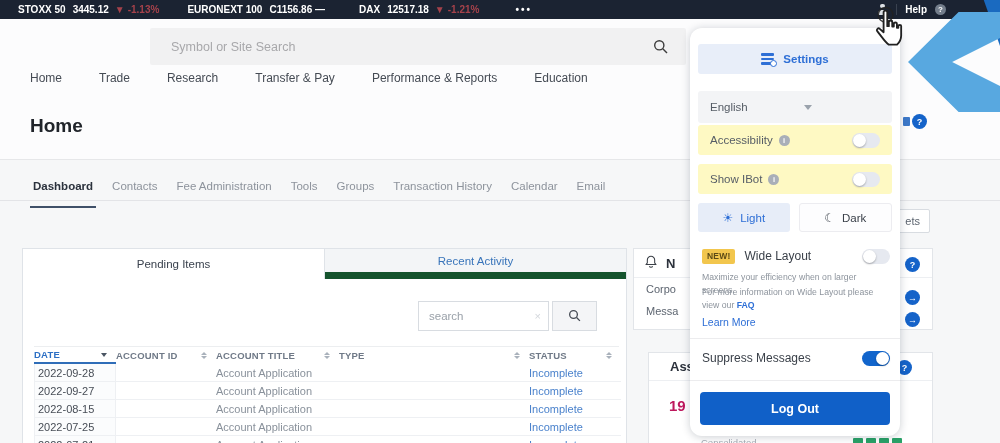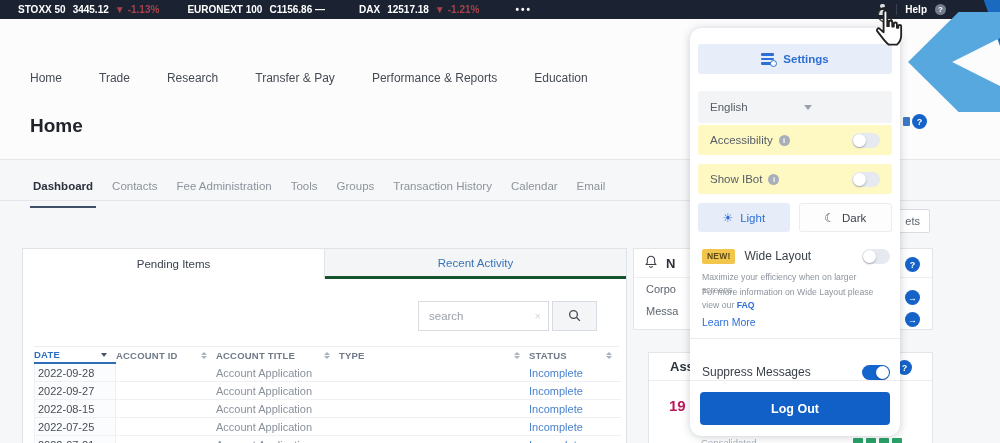--- a/index.html
+++ b/index.html
@@ -44,21 +44,21 @@
   .page-tabs .active { color:#2b323d; font-weight:bold; }
   .page-tabs .active::after { content:""; position:absolute; left:-3px; right:-3px; bottom:0; height:2px; background:#3f5068; }
   .tabs-divider { position:absolute; left:0; top:200px; width:100%; height:1px; background:#e3e4e7; }
 
   
   .pending-card { position:absolute; left:22px; top:248px; width:605px; height:240px; background:#fff;
                   border:1px solid #dfe3e8; z-index:4;}
   .card-tabs { display:flex; height:30px; font-size:11.5px; }
   .ct { flex:1; display:flex; align-items:center; justify-content:center; cursor:pointer; }
   .ct-active { background:#fff; color:#3a424e; border-right:1px solid #dfe3e8; }
-  .ct-inactive { background:#f3f5f7; color:#3874ba; border-bottom:3px solid #14532d; }
+  .ct-inactive { background:#f3f5f7; color:#3874ba; border-bottom:7px solid #14532d; }
   .tbl-toolbar { position:relative; height:67px; }
   .search-box { position:absolute; right:77px; top:22px; width:131px; height:30px; border:1px solid #d8dce1;
                 background:#fff; display:flex; align-items:center; }
   .search-box input { flex:1; border:0; outline:none; font-size:11.5px; color:#555; padding-left:10px; width:90px;
                       font-family:"Liberation Sans",sans-serif;}
   .search-box input::placeholder { color:#9aa1a9; }
   .x-icon { color:#d3d7dc; font-size:11px; margin-right:7px; cursor:pointer; }
   .search-btn { position:absolute; right:29px; top:22px; width:45px; height:30px; background:#f4f5f7;
                 border:1px solid #d8dce1; display:flex; align-items:center; justify-content:center; cursor:pointer; }
   .tbl { margin:0 7px 0 11px; border-top:1px solid #eceef0; }
@@ -134,21 +134,21 @@
   .new-badge { background:#f2c64d; color:#5c4a16; font-size:8.5px; font-weight:bold; padding:2.5px 5px;
                border-radius:2px; letter-spacing:.2px; }
   .wide-label { font-size:12px; color:#3a4049; }
   .p-desc { position:absolute; left:12px; right:10px; font-size:8.7px; color:#8d949d; line-height:1.5; }
   .desc1 { top:243px; }
   .desc2 { top:258px; }
   .faq-link { color:#2e6fd6; font-weight:bold; cursor:pointer; }
   .learn-more { position:absolute; left:12px; top:288px; font-size:10.5px; color:#2e6fd6; cursor:pointer; }
   .p-div { position:absolute; left:0; right:0; height:1px; background:#ececee; }
   .pd1 { top:310px; } .pd2 { top:352px; }
-  .row-suppress { position:absolute; top:331px; left:12px; right:10px; height:26px; display:flex; align-items:center; }
+  .row-suppress { position:absolute; top:317px; left:12px; right:10px; height:26px; display:flex; align-items:center; }
   .suppress-label { font-size:12px; color:#3a4049; }
   .logout-btn { position:absolute; left:10px; right:10px; top:364px; height:33px; background:#1060c8; border:0;
                 border-radius:4px; color:#fff; font-size:12.5px; font-weight:bold; cursor:pointer;
                 font-family:"Liberation Sans",sans-serif; }
 
   
   .logo-dark { position:absolute; left:975px; top:0; width:25px; height:46px; background:#1a6ac0;
                clip-path:polygon(35% 0,100% 0,100% 100%); z-index:59; }
   .logo-chevron { position:absolute; left:908px; top:12px; width:92px; height:100px; background:#58a8e0;
                   clip-path:polygon(55% 0,100% 0,100% 26%,48% 50%,100% 74%,100% 100%,55% 100%,0 50%); z-index:60; }
@@ -186,20 +186,29 @@
     <div class="topbar-right">
       <span class="person"></span>
       <span class="tb-divider"></span>
       <span class="help-label">Help</span>
       <span class="help-badge">?</span>
     </div>
   </header>
 
   <div class="subheader-bg"></div>
 
+  <div class="searchbar">
+    <input type="text" placeholder="Symbol or Site Search" style="">
+    <span class="mag">
+      <svg width="16" height="16" viewBox="0 0 16 16">
+          <circle cx="6.3" cy="6.3" r="4.6" fill="none" stroke="#3c3c3c" stroke-width="1.4"></circle>
+          <line x1="9.8" y1="9.8" x2="14" y2="14" stroke="#3c3c3c" stroke-width="1.4"></line>
+        </svg>
+    </span>
+  </div>
 
   <nav class="mainnav">
     <span>Home</span>
     <span>Trade</span>
     <span>Research</span>
     <span>Transfer &amp; Pay</span>
     <span>Performance &amp; Reports</span>
     <span>Education</span>
   </nav>
 

